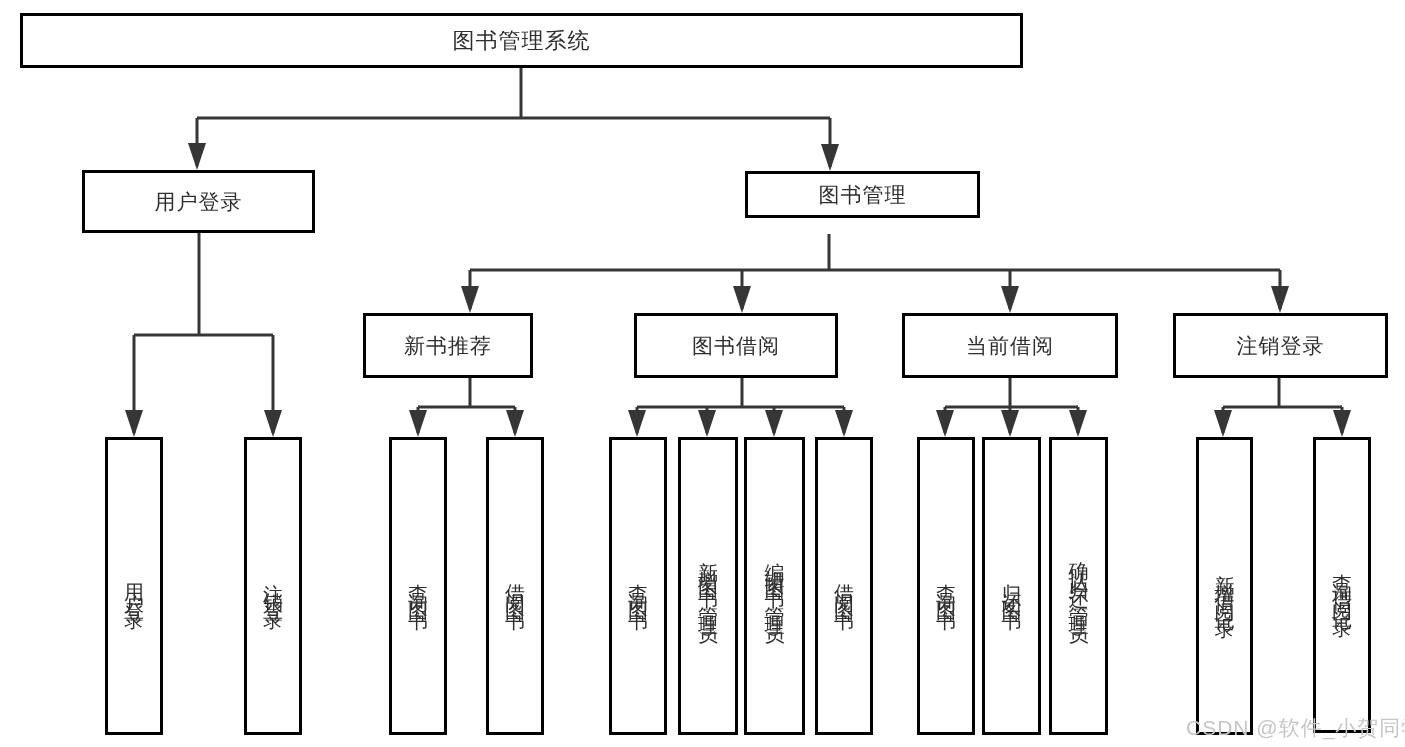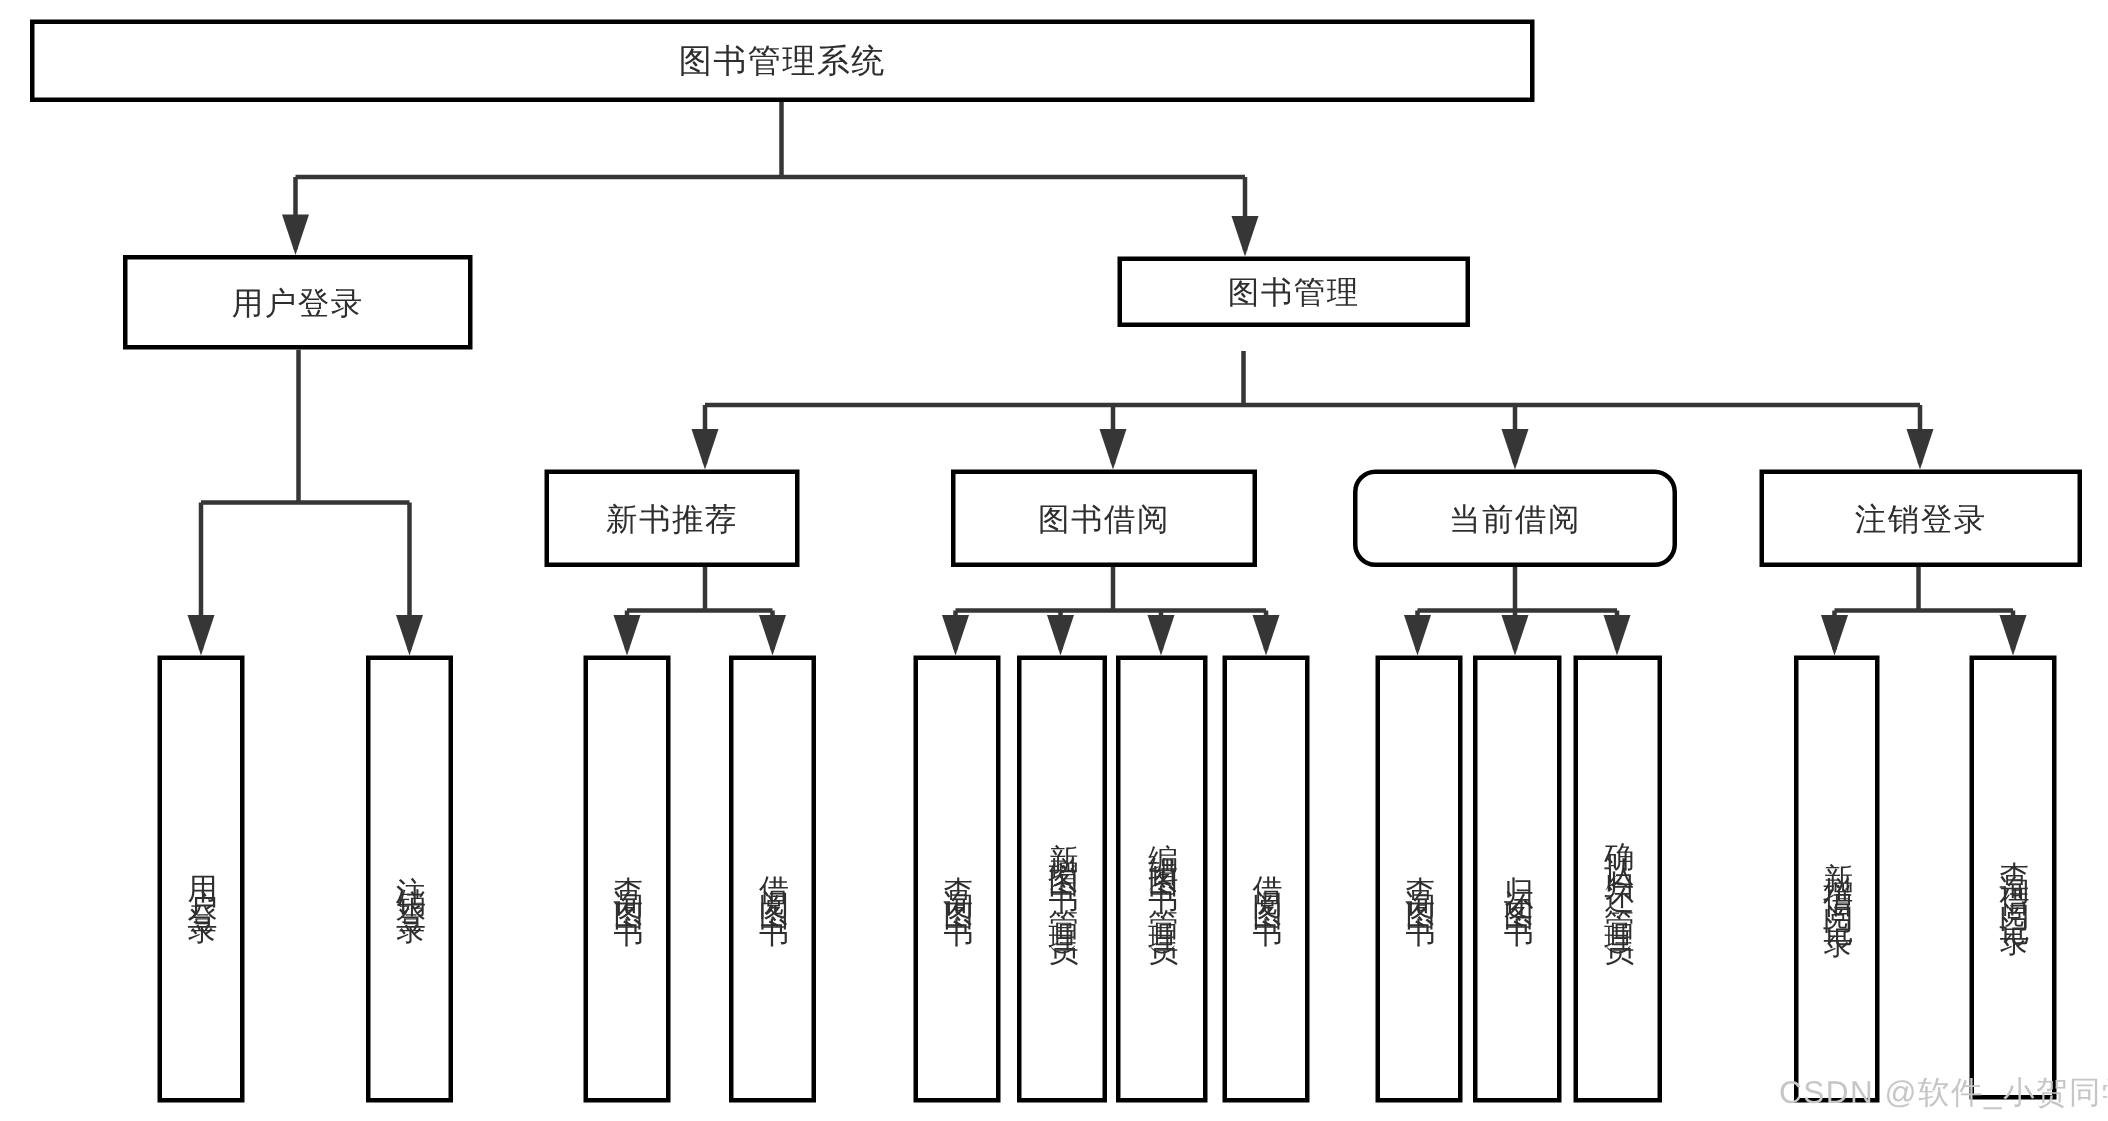--- a/index.html
+++ b/index.html
@@ -109,21 +109,21 @@
   <div class="node" style="left:712px; top:171px; width:235px; height:47px;margin-left:33px;">
     <span>图书管理</span>
   </div>
 
   <div class="node" style="left:363px; top:313px; width:170px; height:65px;">
     <span>新书推荐</span>
   </div>
   <div class="node" style="left:634px; top:313px; width:204px; height:65px;">
     <span>图书借阅</span>
   </div>
-  <div class="node" style="left:902px; top:313px; width:216px; height:65px;border-radius:15px;">
+  <div class="node" style="left:902px; top:313px; width:216px; height:65px;">
     <span>当前借阅</span>
   </div>
   <div class="node" style="left:1173px; top:313px; width:215px; height:65px;">
     <span>注销登录</span>
   </div>
 
   <div class="node leaf" style="left:105px; top:437px; width:58px; height:298px;">
     <span class="vtext">用户登录</span>
   </div>
   <div class="node leaf" style="left:244px; top:437px; width:58px; height:298px;">

